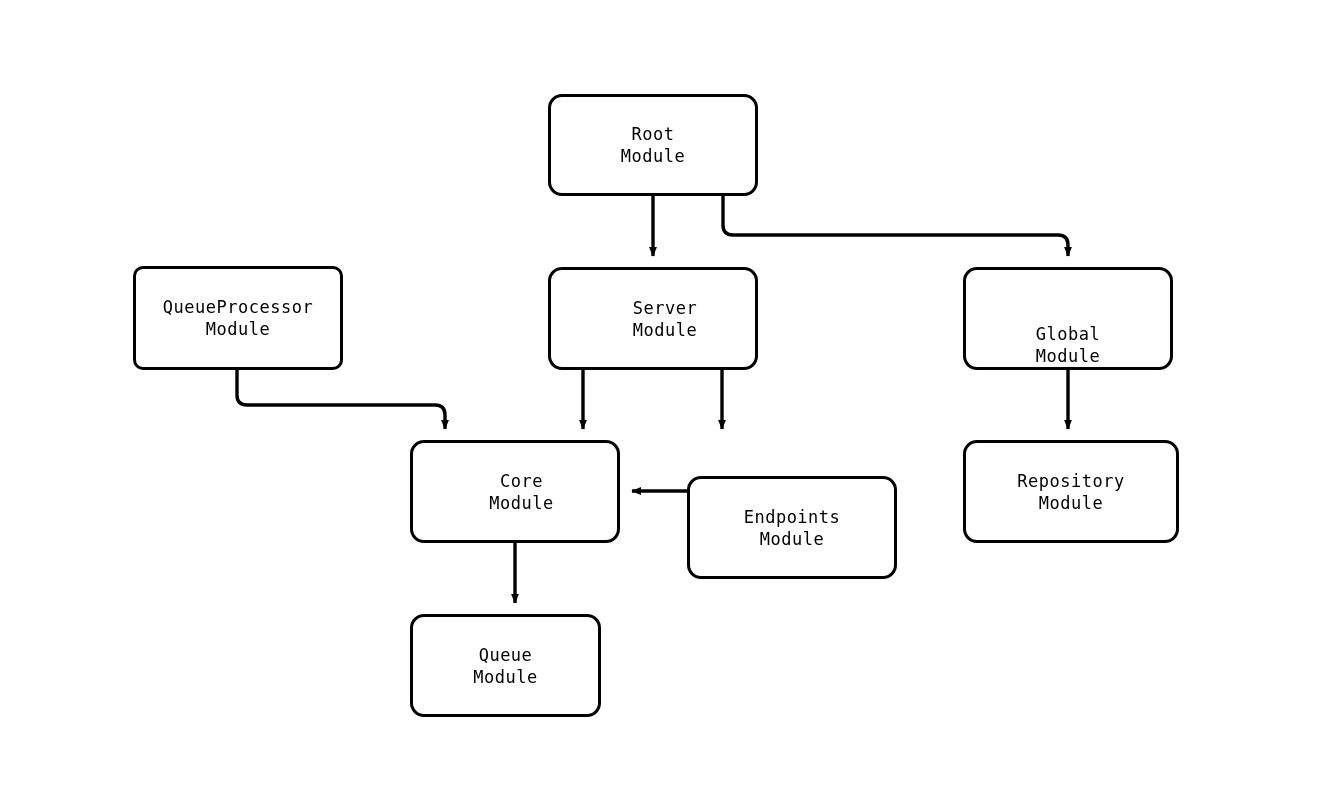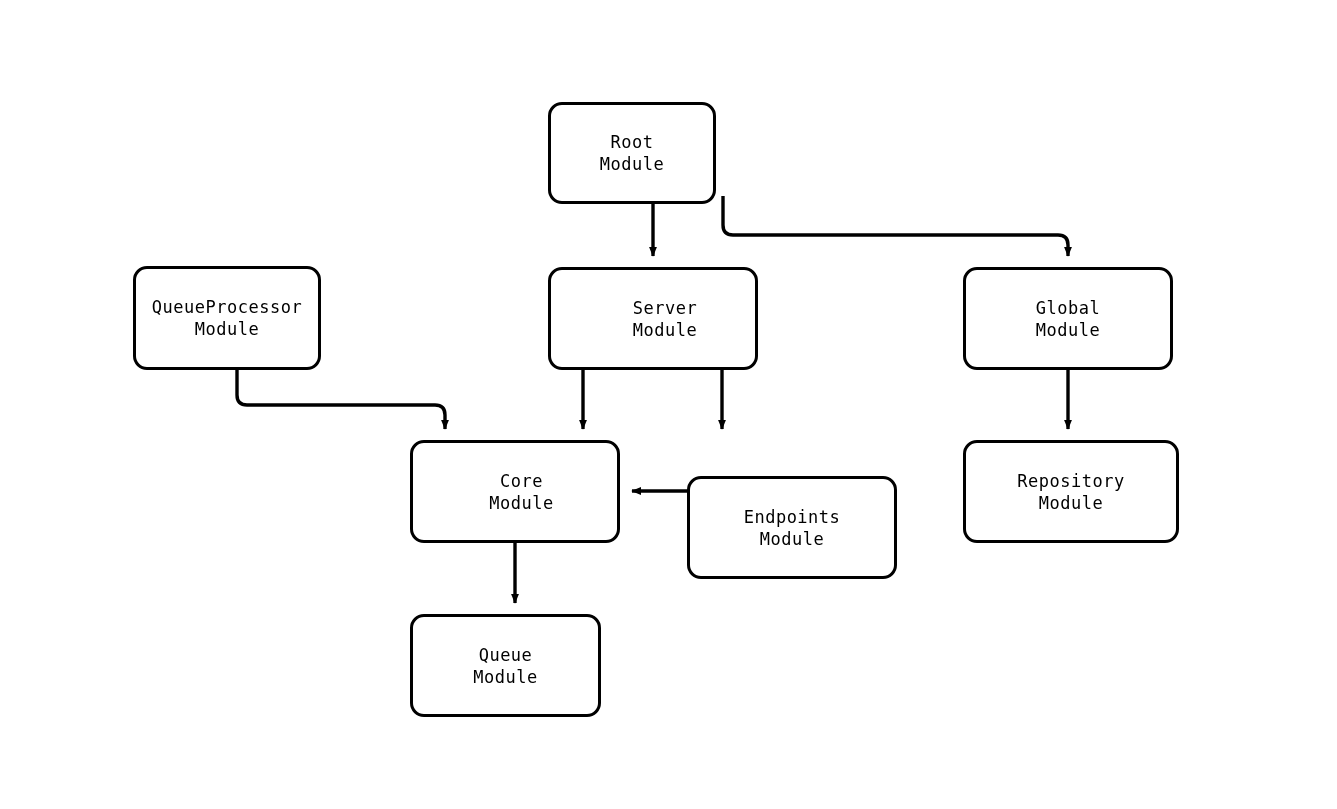--- a/index.html
+++ b/index.html
@@ -74,36 +74,36 @@
 
     <path d="M722,370 L722,429" fill="none" stroke="#000000" stroke-width="3.4" marker-end="url(#arrowhead)"></path>
 
     <path d="M687,491 L632,491" fill="none" stroke="#000000" stroke-width="3.4" marker-end="url(#arrowhead-left)"></path>
 
     <path d="M1068,370 L1068,429" fill="none" stroke="#000000" stroke-width="3.4" marker-end="url(#arrowhead)"></path>
 
     <path d="M515,543 L515,603" fill="none" stroke="#000000" stroke-width="3.4" marker-end="url(#arrowhead)"></path>
   </svg>
 
-  <div class="node" style="left:548px; top:94px; width:168px; height:102px;margin-top:8px;">
+  <div class="node" style="left:548px; top:94px; width:210px; height:102px;">
     <div class="node-line">Root</div>
     <div class="node-line">Module</div>
   </div>
 
-  <div class="node" style="left:133px; top:266px; width:188px; height:104px;">
+  <div class="node" style="left:133px; top:266px; width:210px; height:104px;border-radius:10px;">
     <div class="node-line">QueueProcessor</div>
     <div class="node-line">Module</div>
   </div>
 
   <div class="node" style="left:548px; top:267px; width:210px; height:103px;padding-left:24px;">
     <div class="node-line">Server</div>
     <div class="node-line">Module</div>
   </div>
 
-  <div class="node" style="left:963px; top:267px; width:210px; height:103px;">
+  <div class="node" style="left:963px; top:267px; width:210px; height:103px;justify-content:flex-end;">
     <div class="node-line">Global</div>
     <div class="node-line">Module</div>
   </div>
 
   <div class="node" style="left:410px; top:440px; width:210px; height:103px;padding-left:13px;">
     <div class="node-line">Core</div>
     <div class="node-line">Module</div>
   </div>
 
   <div class="node" style="left:687px; top:440px; width:210px; height:103px;margin-top:36px;">

